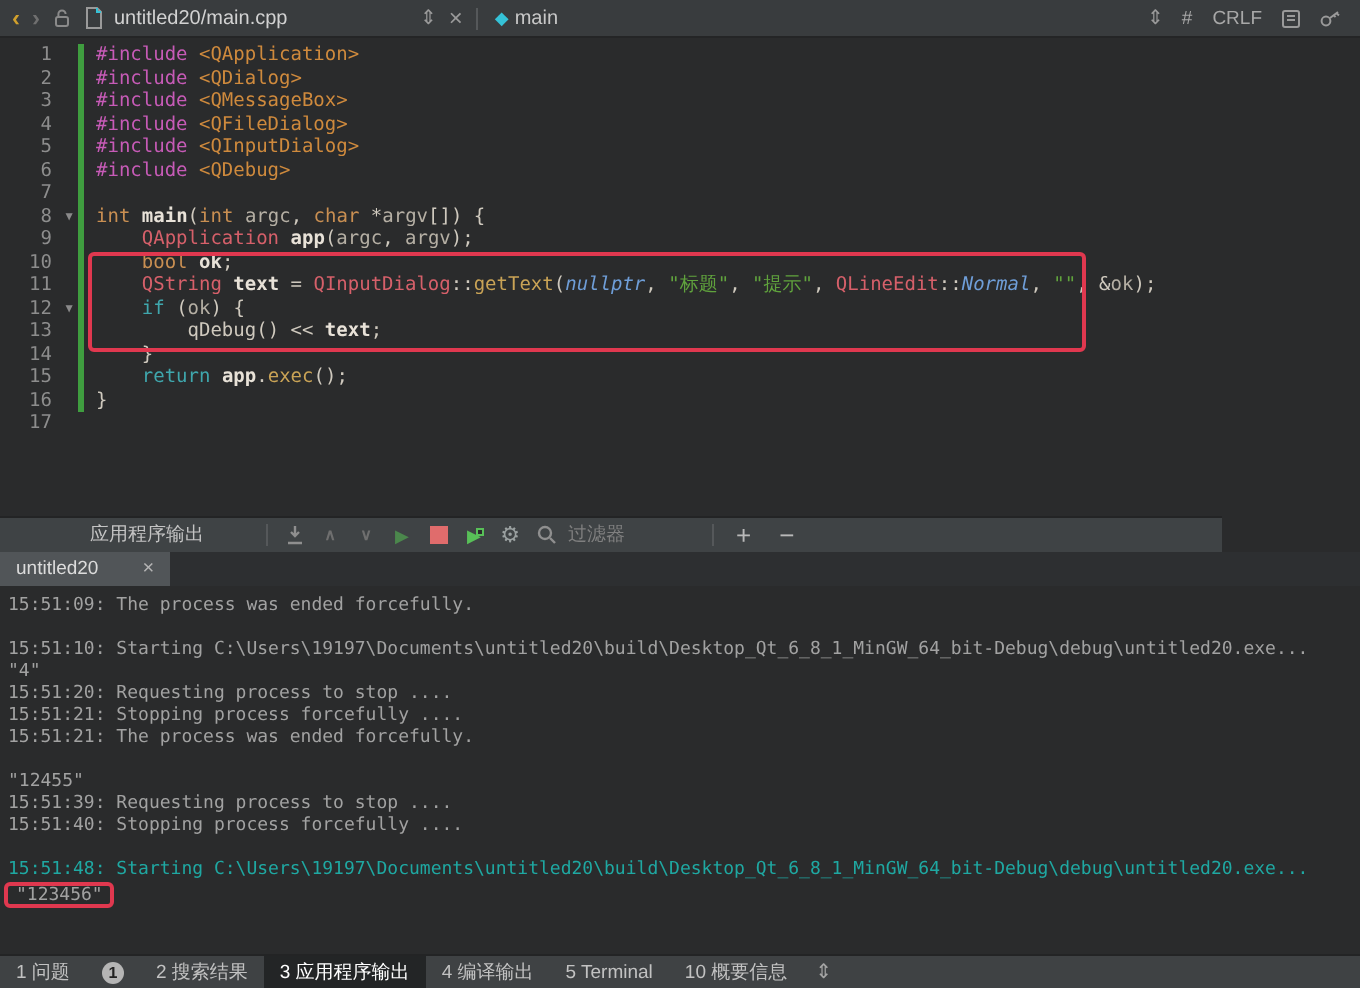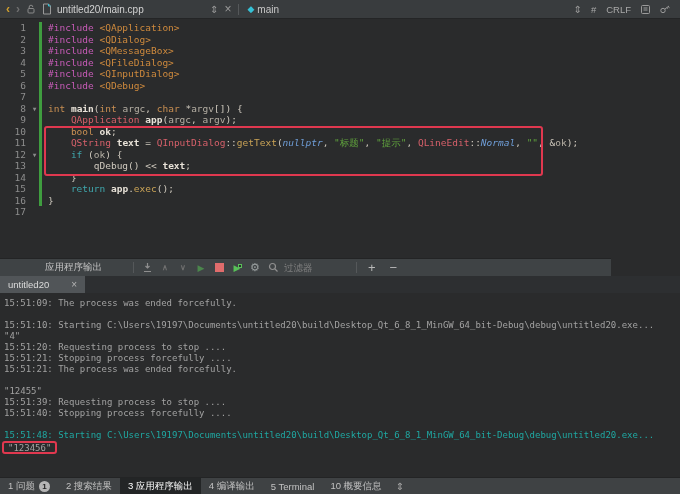--- a/index.html
+++ b/index.html
@@ -71,21 +71,21 @@
         font-family:"DejaVu Sans Mono",monospace;font-size:9px;color:#a2a2a2;
         padding:5px 0 0 4px;}
   .oline{height:11px;line-height:11px;white-space:pre;}
   .oline.run{color:#1fa8a2;}
   .boxed{display:inline-block;border:2px solid #e0384f;border-radius:3px;padding:0 4px;
          margin-left:-2px;height:13px;line-height:10px;}
 
   
   .sbar{position:absolute;left:0;top:477px;width:680px;height:17px;background:#3f4244;
         border-top:1px solid #232425;display:flex;align-items:center;font-size:9.5px;color:#c2c2c2;}
-  .sitem{display:flex;align-items:center;height:17px;padding:0 8px;gap:4px;white-space:nowrap;}
+  .sitem{display:flex;align-items:center;height:17px;padding:0 8px;gap:16px;white-space:nowrap;}
   .sitem.active{background:#232526;color:#ffffff;}
   .badge{background:#b5b5b5;color:#222;border-radius:7px;min-width:11px;height:11px;
          font-size:8px;line-height:11px;text-align:center;padding:0 2px;font-weight:bold;}
   .maxi{color:#a5a5a5;font-size:10px;padding:0 6px;}
   svg{display:block;}
 </style>
 </head>
 <body>
 
 <div class="window">

